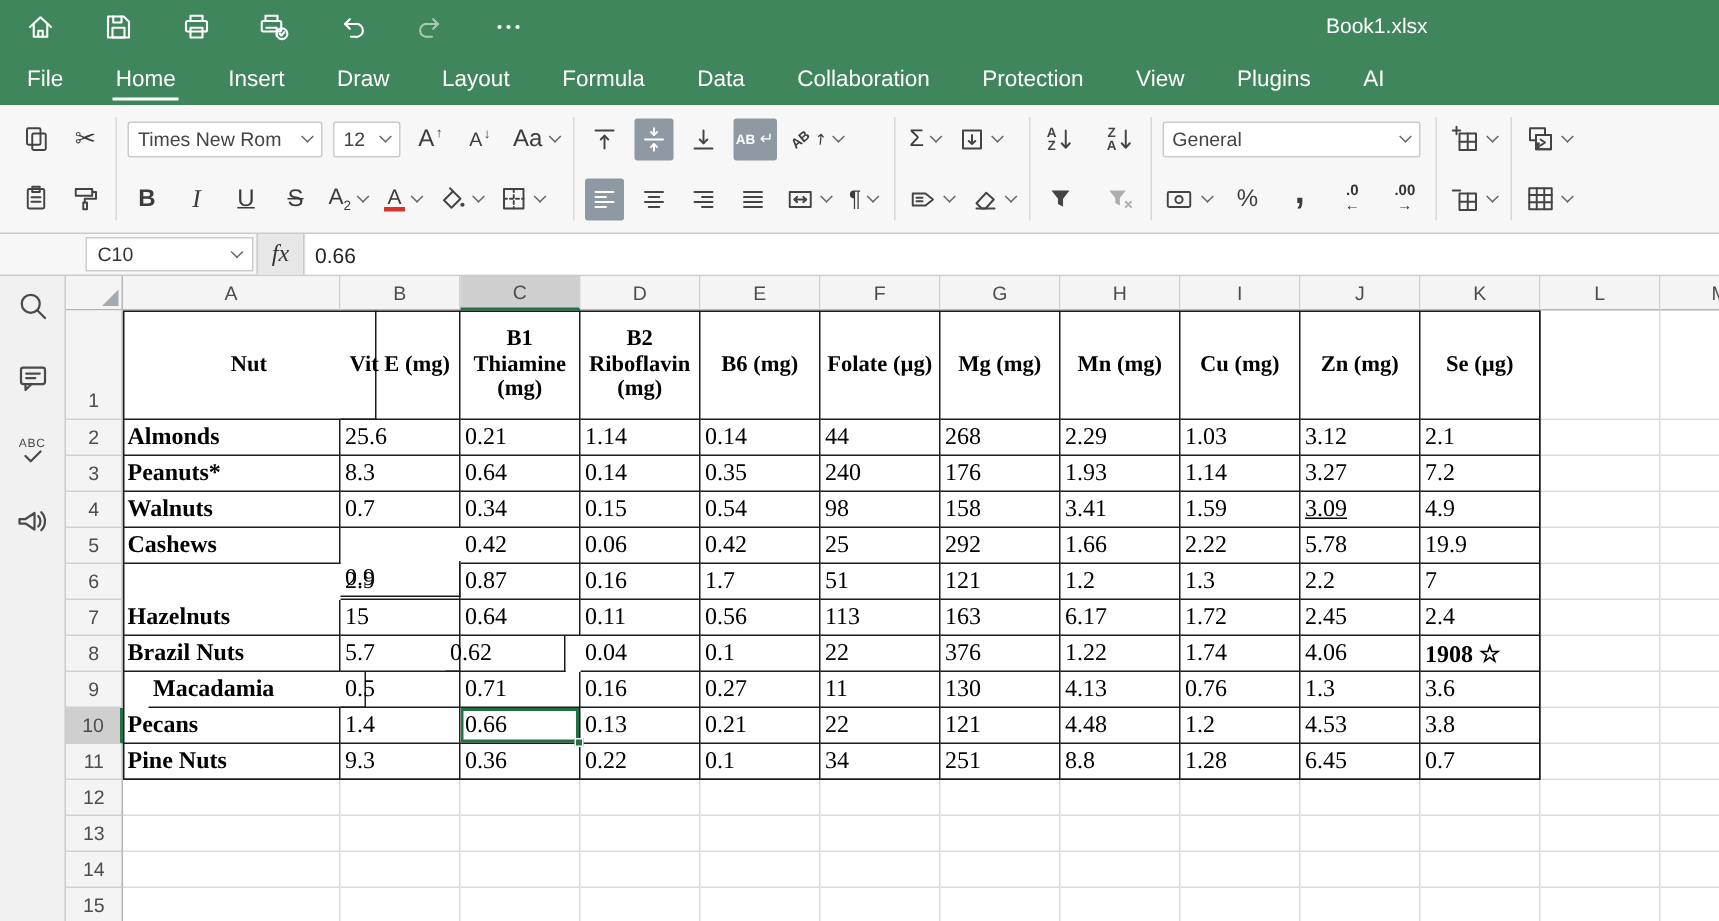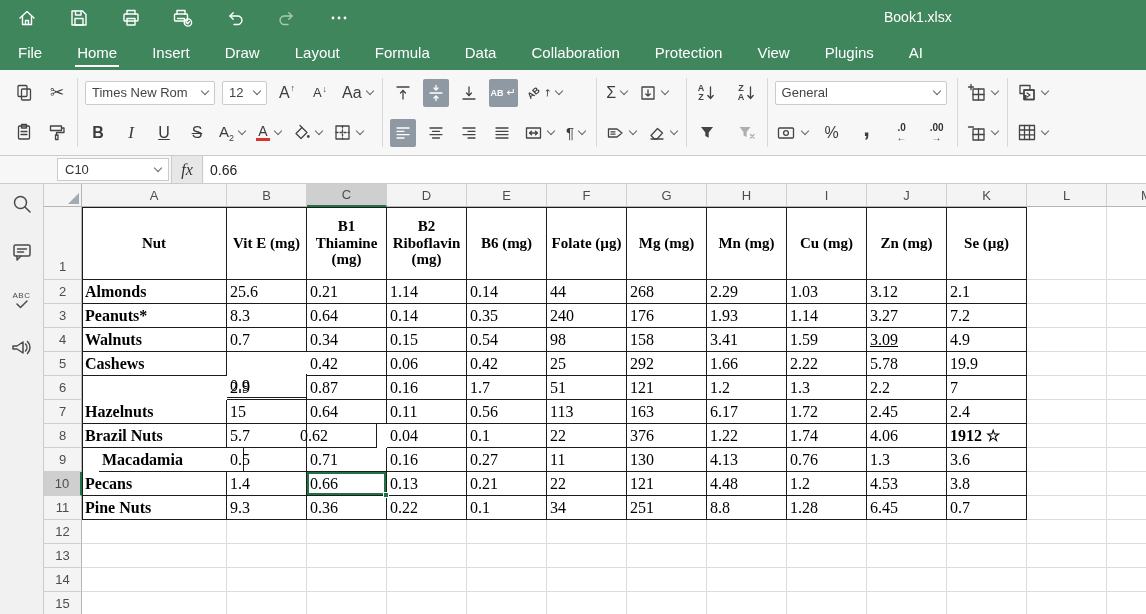--- a/index.html
+++ b/index.html
@@ -511,21 +511,21 @@
     <div class="colhead" style="left: 423px; top: 0px; width: 80px; height: 23px;">E</div>
     <div class="colhead" style="left: 503px; top: 0px; width: 80px; height: 23px;">F</div>
     <div class="colhead" style="left: 583px; top: 0px; width: 80px; height: 23px;">G</div>
     <div class="colhead" style="left: 663px; top: 0px; width: 80px; height: 23px;">H</div>
     <div class="colhead" style="left: 743px; top: 0px; width: 80px; height: 23px;">I</div>
     <div class="colhead" style="left: 823px; top: 0px; width: 80px; height: 23px;">J</div>
     <div class="colhead" style="left: 903px; top: 0px; width: 80px; height: 23px;">K</div>
     <div class="colhead" style="left: 983px; top: 0px; width: 80px; height: 23px;">L</div>
     <div class="colhead" style="left: 1063px; top: 0px; width: 80px; height: 23px;">M</div>
     <div class="rowhead tall" style="left: 0px; top: 23px; width: 38px; height: 73px;">1</div>
-    <div class="cell region hdr" style="left: 38px; top: 23px; width: 145px; height: 73px;">Nut</div>
+    <div class="cell region hdr" style="left: 38px; top: 23px; width: 169px; height: 73px;">Nut</div>
     <div class="cell region hdr" style="left: 183px; top: 23px; width: 80px; height: 73px;">Vit E (mg)</div>
     <div class="cell region hdr" style="left: 263px; top: 23px; width: 80px; height: 73px;">B1 Thiamine (mg)</div>
     <div class="cell region hdr" style="left: 343px; top: 23px; width: 80px; height: 73px;">B2 Riboflavin (mg)</div>
     <div class="cell region hdr" style="left: 423px; top: 23px; width: 80px; height: 73px;">B6 (mg)</div>
     <div class="cell region hdr" style="left: 503px; top: 23px; width: 80px; height: 73px;">Folate (µg)</div>
     <div class="cell region hdr" style="left: 583px; top: 23px; width: 80px; height: 73px;">Mg (mg)</div>
     <div class="cell region hdr" style="left: 663px; top: 23px; width: 80px; height: 73px;">Mn (mg)</div>
     <div class="cell region hdr" style="left: 743px; top: 23px; width: 80px; height: 73px;">Cu (mg)</div>
     <div class="cell region hdr" style="left: 823px; top: 23px; width: 80px; height: 73px;">Zn (mg)</div>
     <div class="cell region hdr" style="left: 903px; top: 23px; width: 80px; height: 73px;">Se (µg)</div>
@@ -618,21 +618,21 @@
     <div class="cell region b" style="left: 38px; top: 240px; width: 145px; height: 24px;">Brazil Nuts</div>
     <div class="cell region" style="left: 183px; top: 240px; width: 80px; height: 24px;">5.7</div>
     <div class="cell region" style="left: 253px; top: 240px; width: 80px; height: 24px;">0.62</div>
     <div class="cell region" style="left: 343px; top: 240px; width: 80px; height: 24px;">0.04</div>
     <div class="cell region" style="left: 423px; top: 240px; width: 80px; height: 24px;">0.1</div>
     <div class="cell region" style="left: 503px; top: 240px; width: 80px; height: 24px;">22</div>
     <div class="cell region" style="left: 583px; top: 240px; width: 80px; height: 24px;">376</div>
     <div class="cell region" style="left: 663px; top: 240px; width: 80px; height: 24px;">1.22</div>
     <div class="cell region" style="left: 743px; top: 240px; width: 80px; height: 24px;">1.74</div>
     <div class="cell region" style="left: 823px; top: 240px; width: 80px; height: 24px;">4.06</div>
-    <div class="cell region b" style="left: 903px; top: 240px; width: 80px; height: 24px;">1912 ☆</div>
+    <div class="cell region b" style="left: 903px; top: 240px; width: 80px; height: 24px;">1908 ☆</div>
     <div class="cell" style="left: 983px; top: 240px; width: 80px; height: 24px;"></div>
     <div class="cell" style="left: 1063px; top: 240px; width: 80px; height: 24px;"></div>
     <div class="rowhead" style="left: 0px; top: 264px; width: 38px; height: 24px;">9</div>
     <div class="cell region b" style="left: 38px; top: 264px; width: 145px; height: 24px; margin-left: 17px;">Macadamia</div>
     <div class="cell region" style="left: 183px; top: 264px; width: 80px; height: 24px;">0.5</div>
     <div class="cell region" style="left: 263px; top: 264px; width: 80px; height: 24px;">0.71</div>
     <div class="cell region" style="left: 343px; top: 264px; width: 80px; height: 24px;">0.16</div>
     <div class="cell region" style="left: 423px; top: 264px; width: 80px; height: 24px;">0.27</div>
     <div class="cell region" style="left: 503px; top: 264px; width: 80px; height: 24px;">11</div>
     <div class="cell region" style="left: 583px; top: 264px; width: 80px; height: 24px;">130</div>

